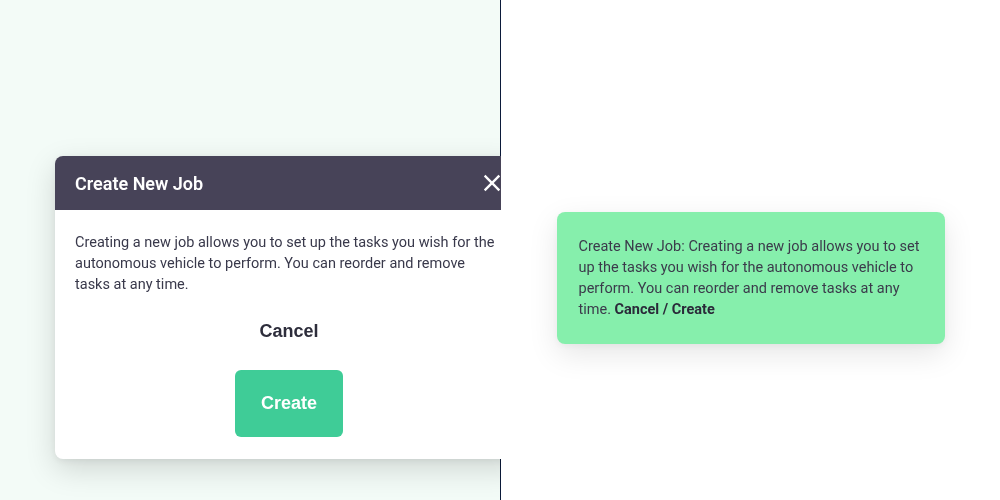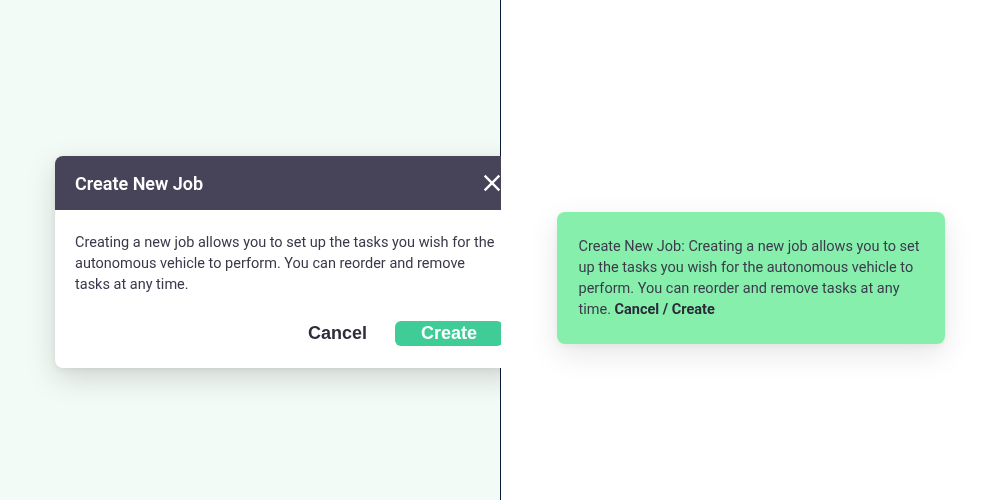--- a/index.html
+++ b/index.html
@@ -45,36 +45,37 @@
     color: #39394b;
     font-size: 14.5px;
     line-height: 1.45;
   }
   .dialog-actions {
     display: flex;
     justify-content: flex-end;
     gap: 28px;
     padding: 18px 20px 22px 20px;
     align-items: center;
+    flex-direction: column;
   }
   .btn-cancel {
     background: transparent;
     border: none;
     font-size: 18px;
     font-weight: 600;
     color: #2d2d3b;
     cursor: pointer;
   }
   .btn-create {
     background: #3fcc97;
     border: none;
     color: #ffffff;
     font-size: 18px;
     font-weight: 600;
-    padding: 2px 26px;
+    padding: 23px 26px;
     border-radius: 6px;
     cursor: pointer;
   }
 
   
   .bad-card {
     position: absolute;
     top: 212px;
     left: 56px;
     width: 388px;

